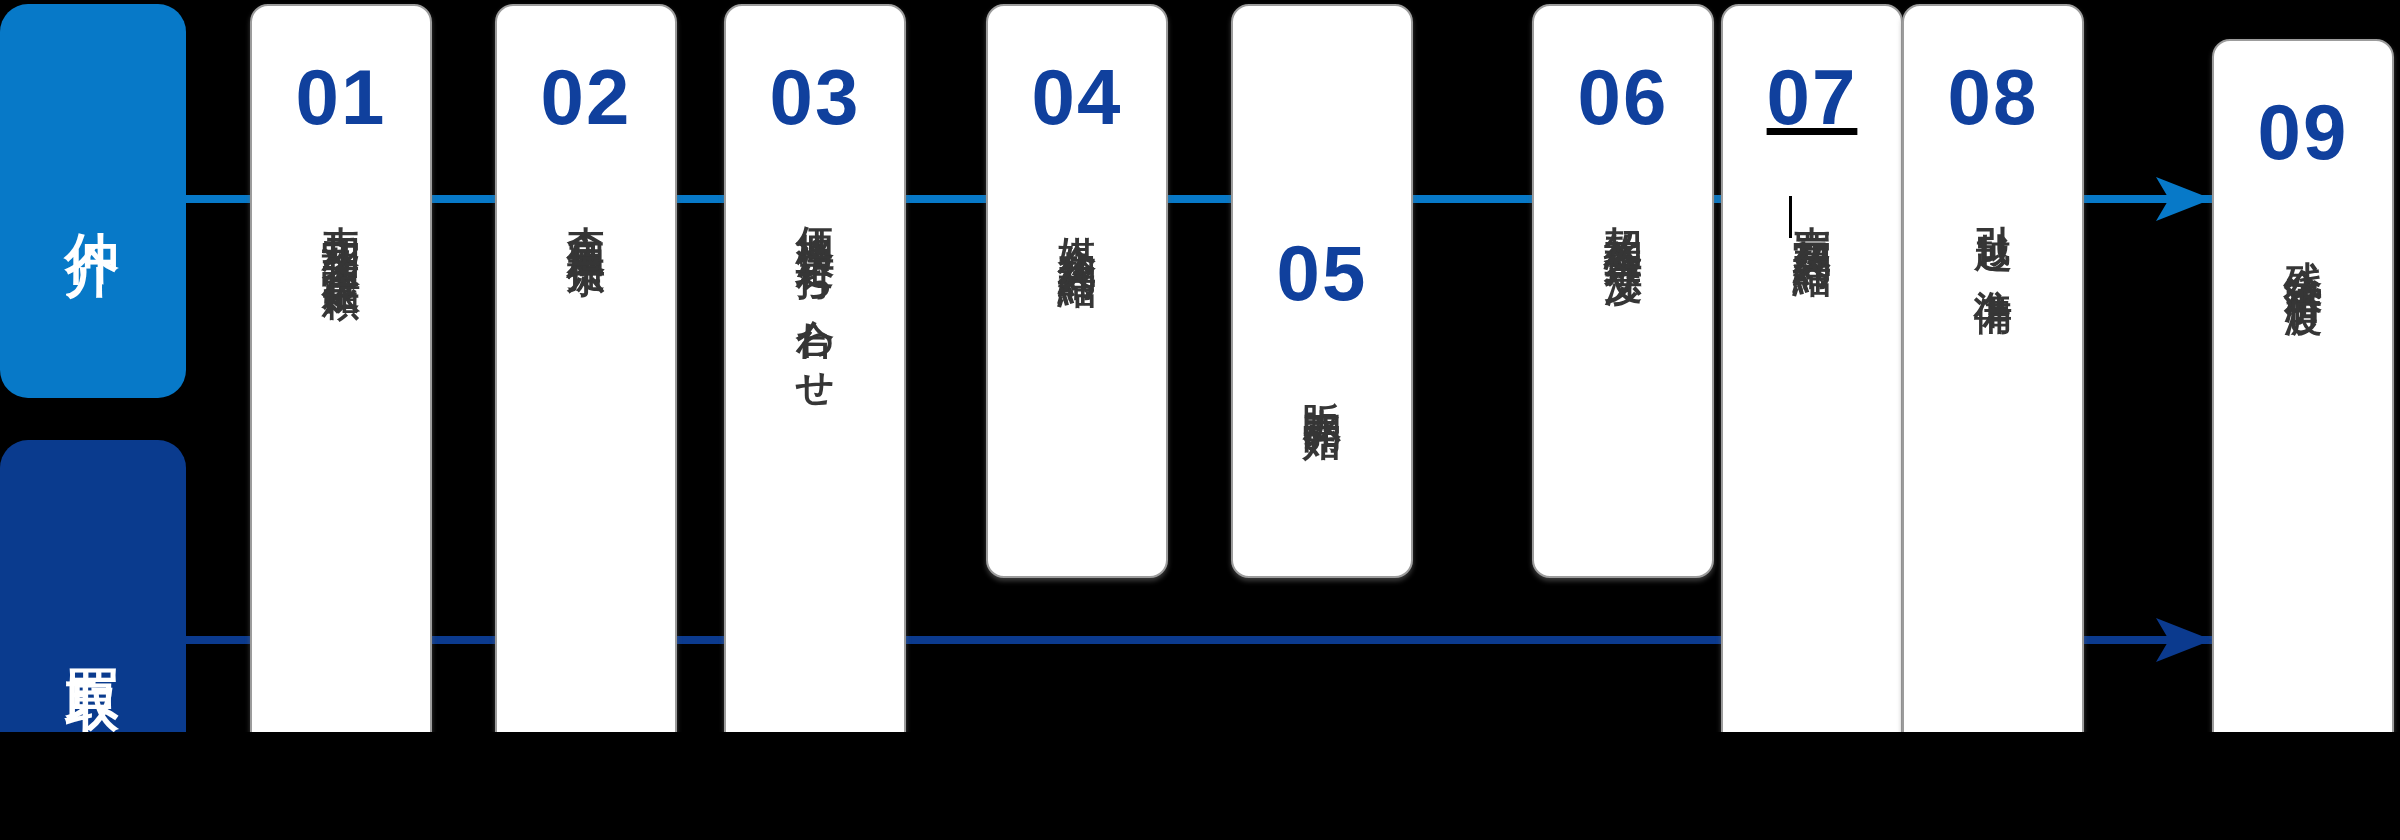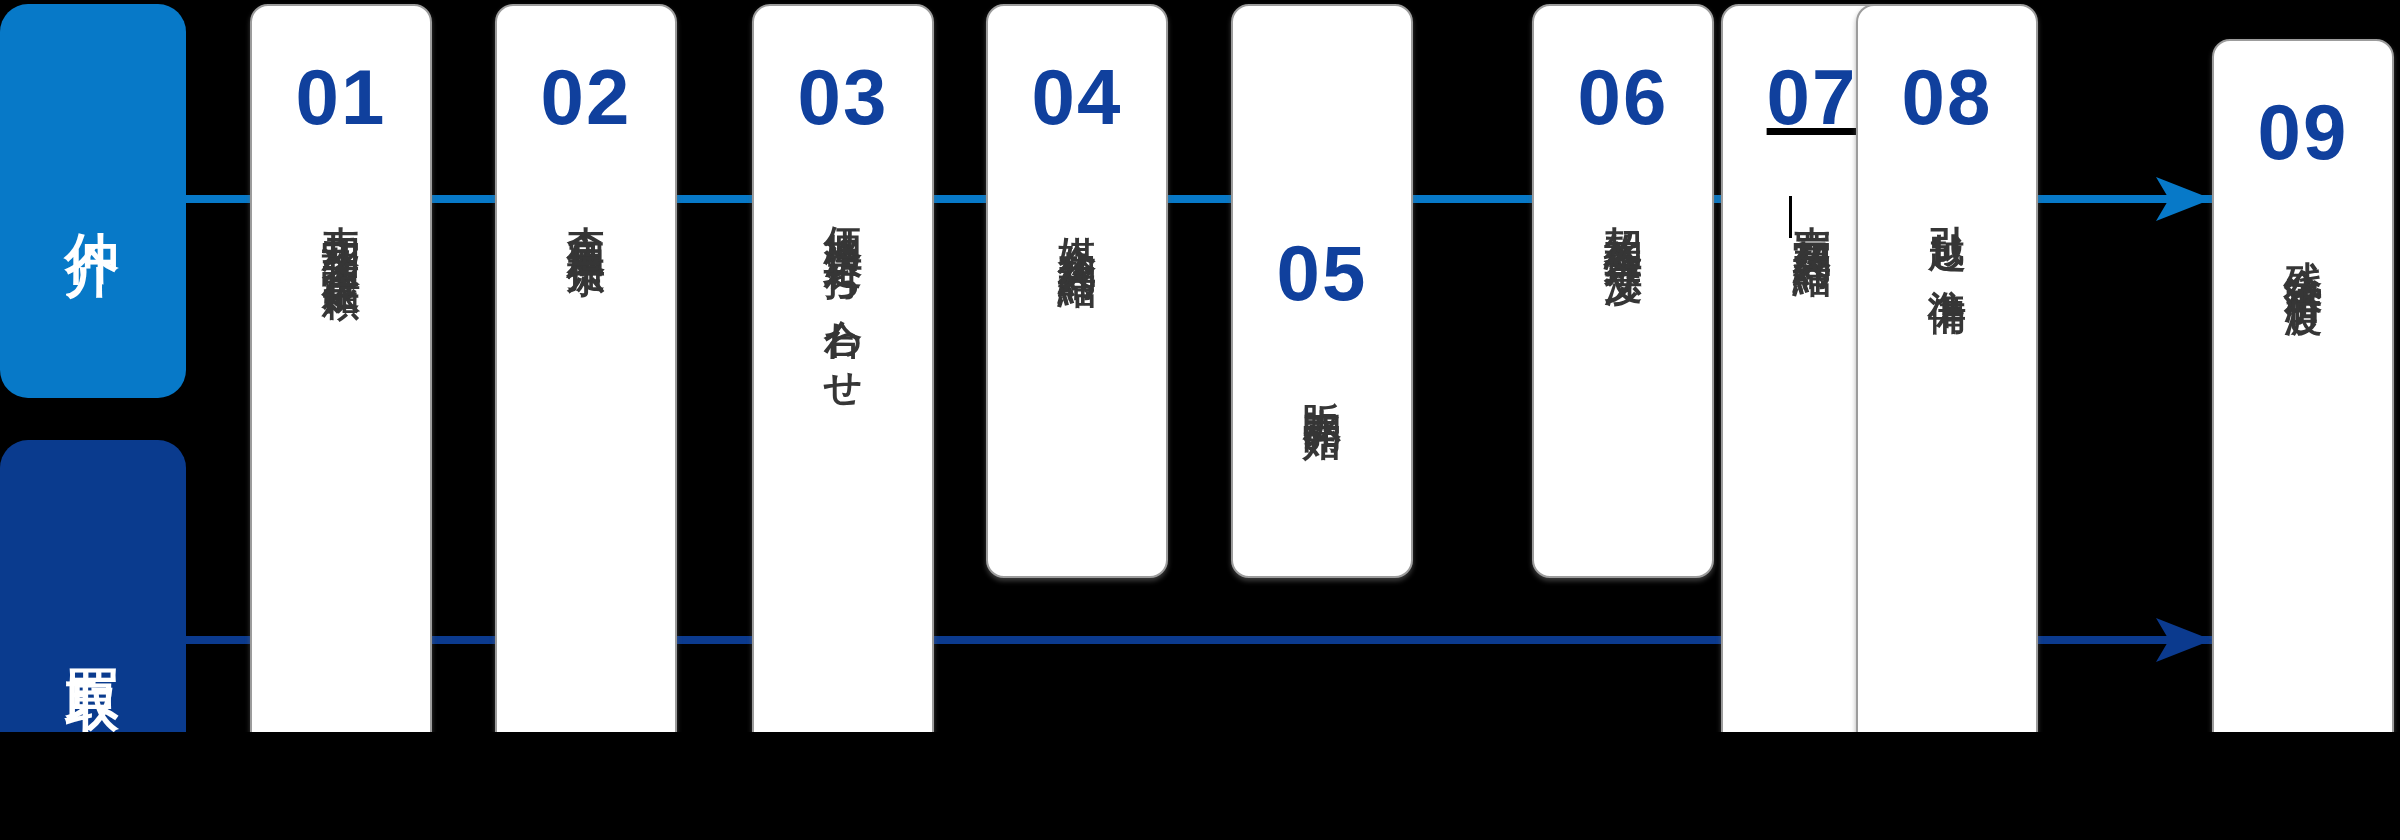--- a/index.html
+++ b/index.html
@@ -66,23 +66,23 @@
     border: 2.5px solid #9C9C9C;
     border-radius: 18px;
     box-sizing: border-box;
     display: flex;
     flex-direction: column;
     align-items: center;
     box-shadow: 0 3px 5px rgba(110,110,110,0.55);
   }
   .card.full  { height: 829px; }
   .card.short { height: 574px; }
-  .c1 { left: 250px; }  .c2 { left: 495px; }  .c3 { left: 752px; }
+  .c1 { left: 250px; }  .c2 { left: 495px; }  .c3 { left: 724px; }
   .c4 { left: 986px; gap: 11px; }  .c5 { left: 1231px; justify-content: center; } .c6 { left: 1532px; }
-  .c7 { left: 1721px; text-decoration: underline; } .c8 { left: 1856px; text-align: right; } .c9 { left: 2212px; margin-top: 35px; }
+  .c7 { left: 1721px; text-decoration: underline; } .c8 { left: 1902px; text-align: right; } .c9 { left: 2212px; margin-top: 35px; }
 
   .step-number {
     margin-top: 52px;
     font-size: 78px;
     line-height: 1;
     font-weight: 800;
     letter-spacing: 2px;
     color: #10409D;
   }
   .step-label {

